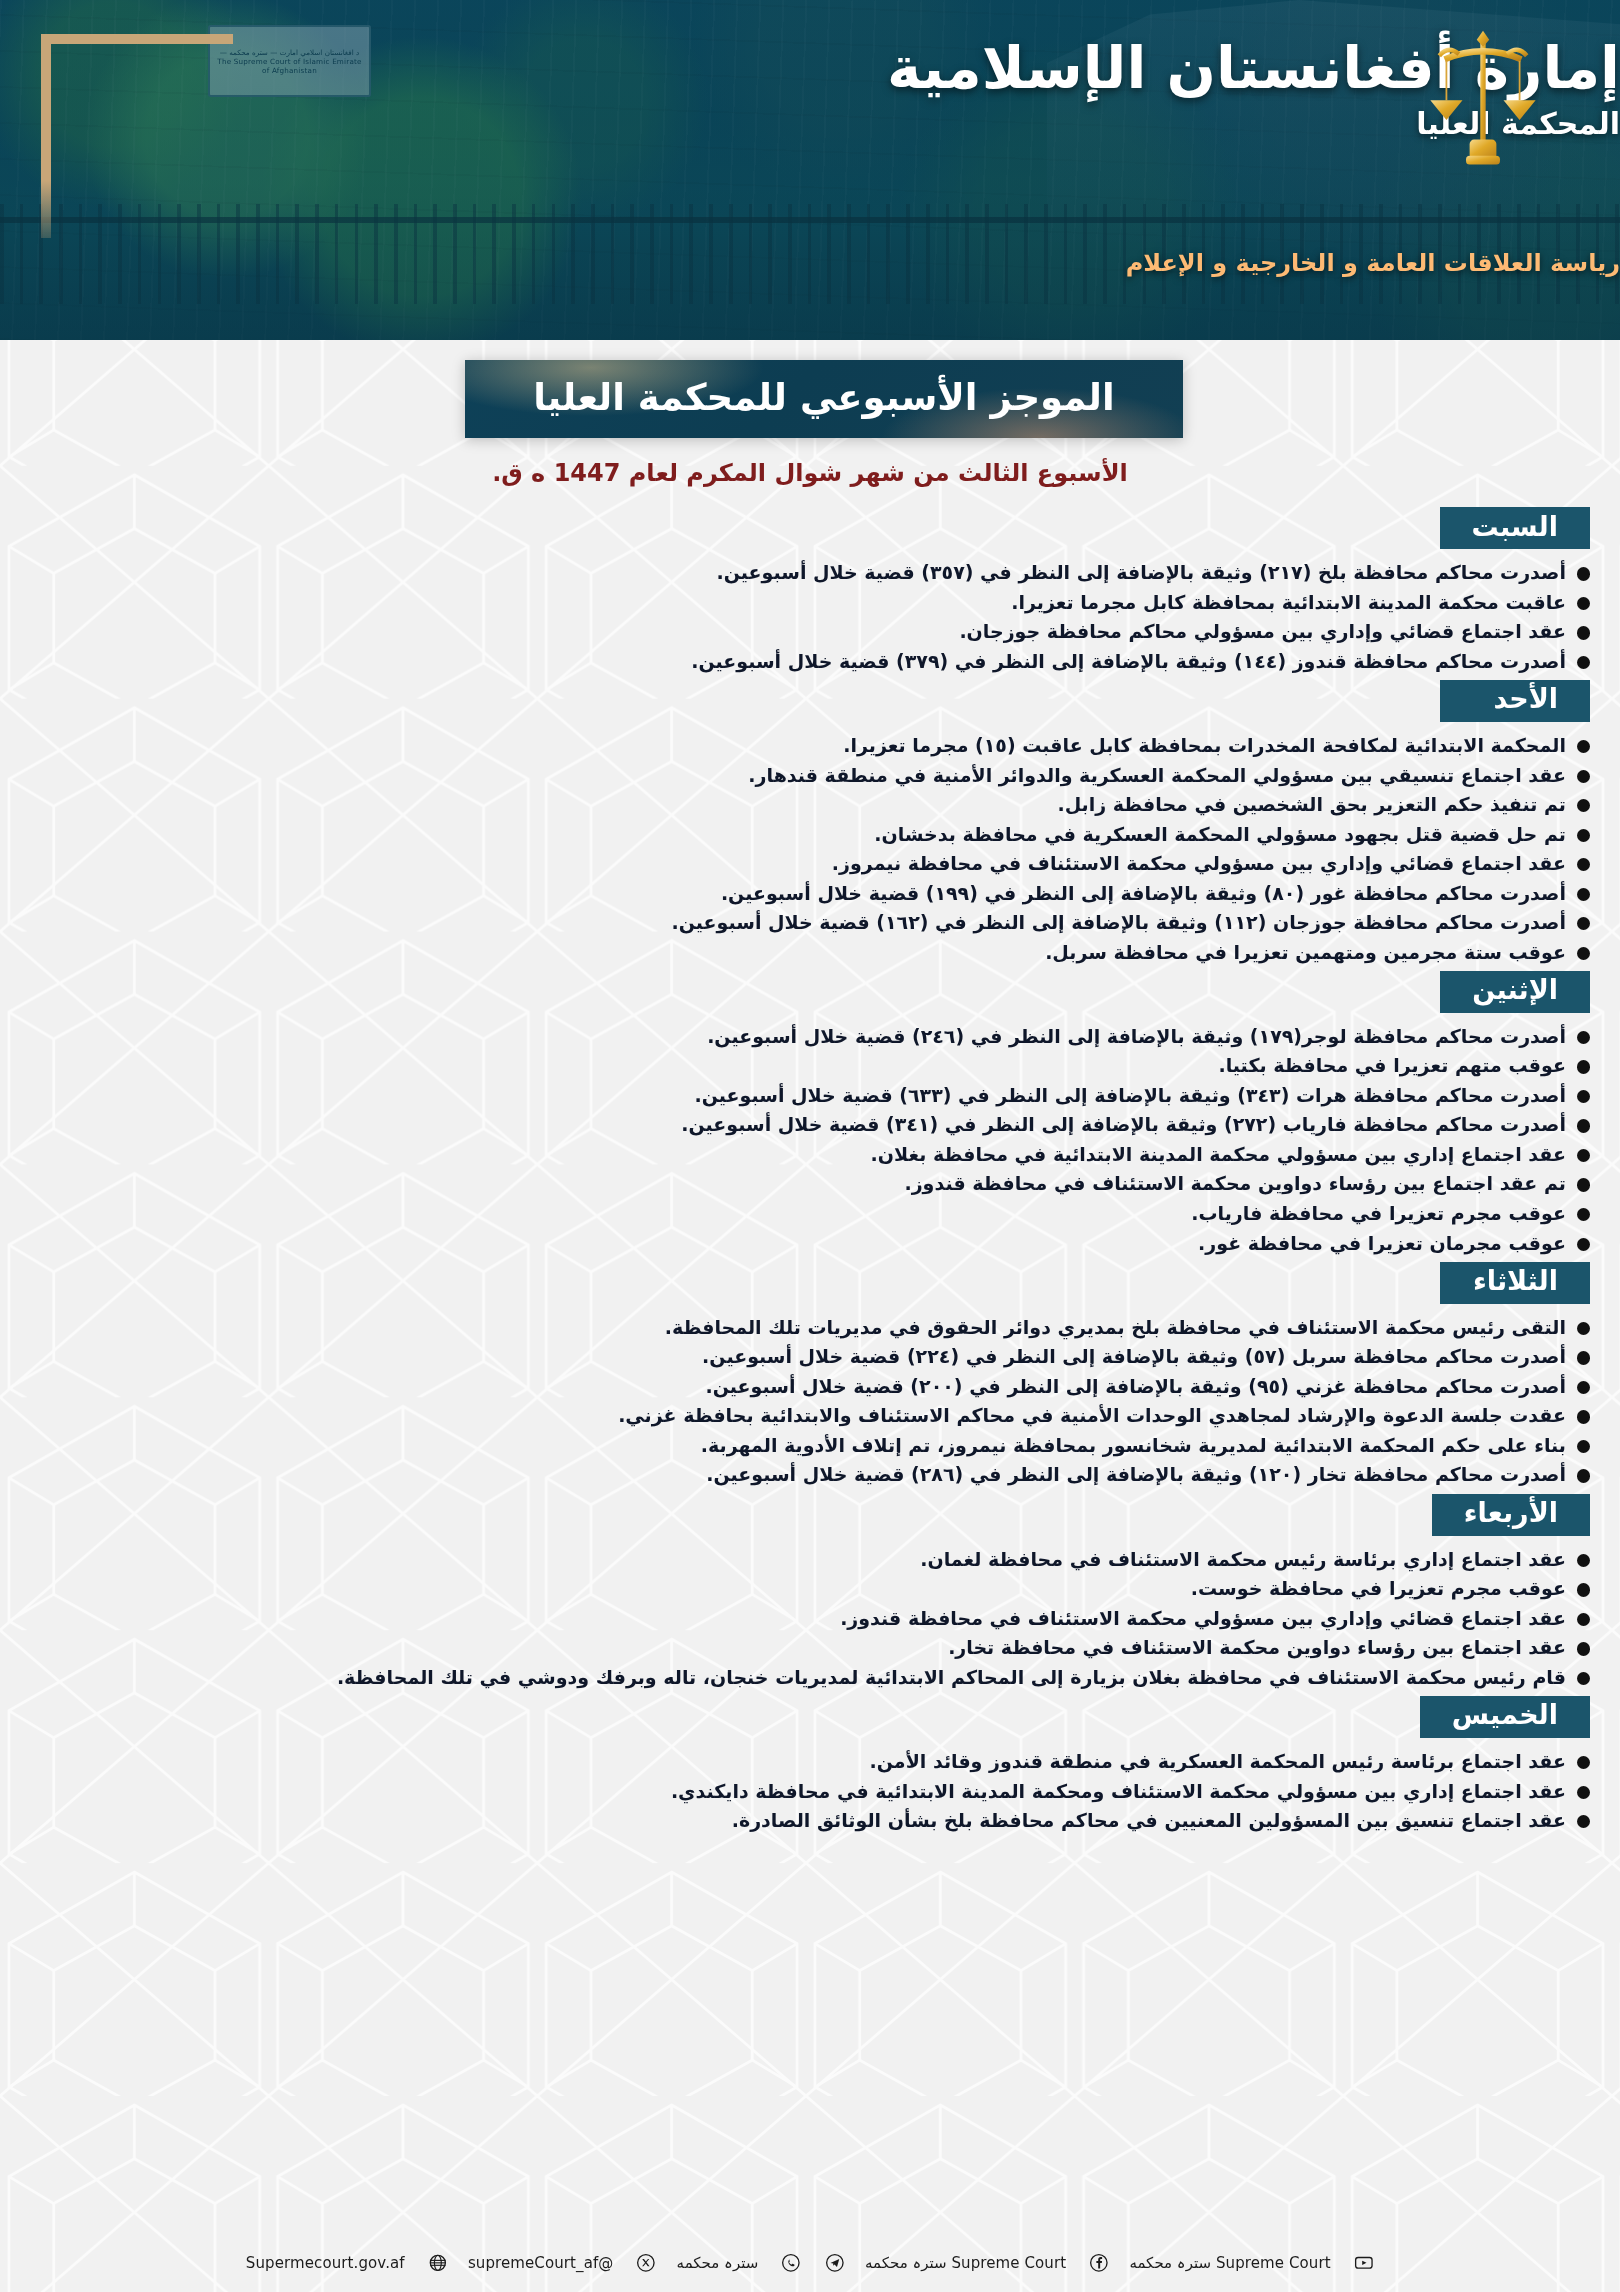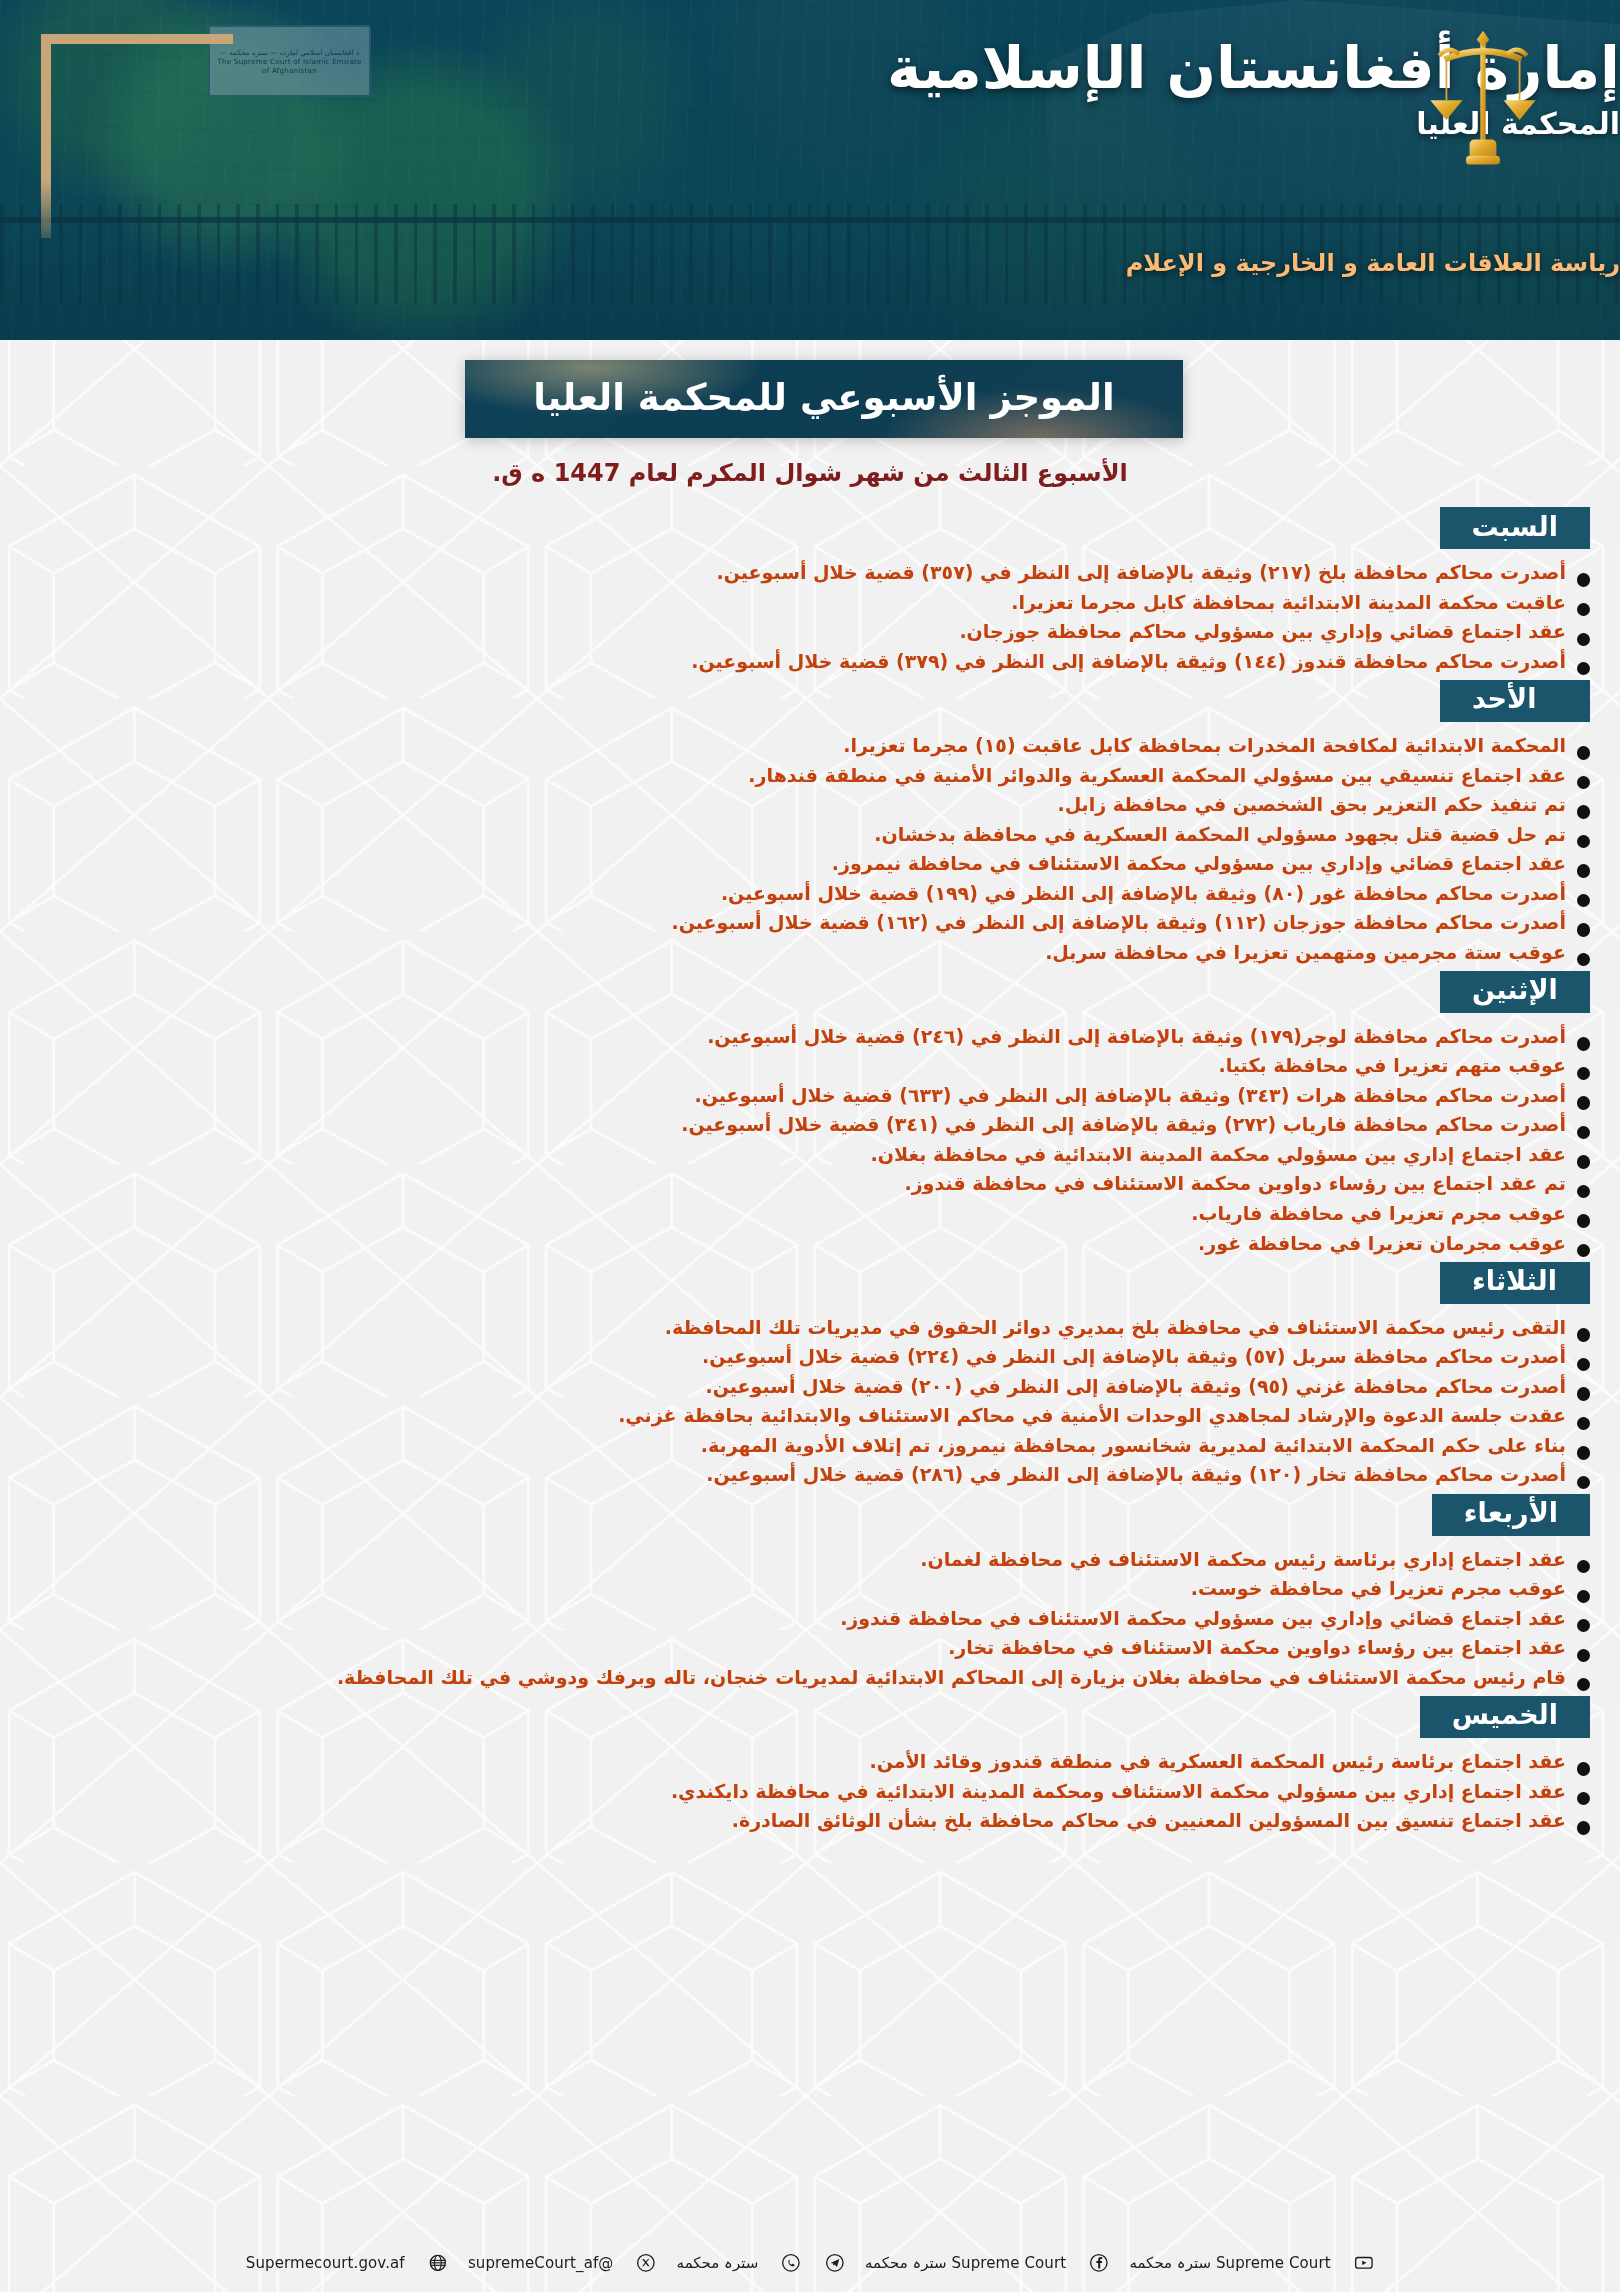--- a/index.html
+++ b/index.html
@@ -225,35 +225,35 @@
     margin-bottom: 9px;
   }
   .day-chip {
     background: #1b556b;
     color: #ffffff;
     font-size: 27px;
     font-weight: bold;
     padding: 4.5px 32px 8px;
     line-height: 1.1;
     min-width: 150px;
-    text-align: left;
+    text-align: right;
   }
 
   ul.day-items {
     list-style: none;
     margin: 0 0 1.8px 0;
     padding: 0;
   }
   ul.day-items li {
     display: flex;
-    align-items: flex-end;
+    align-items: flex-start;
     justify-content: flex-start;
     font-size: 19px;
     font-weight: bold;
-    color: #c2410c;
+    color: #0f172a;
     line-height: 1.46;
     padding: 0.9px 0;
   }
   .bullet {
     flex: 0 0 auto;
     width: 13.4px;
     height: 13.4px;
     background: #111;
     border-radius: 50%;
     margin-top: 8px;

